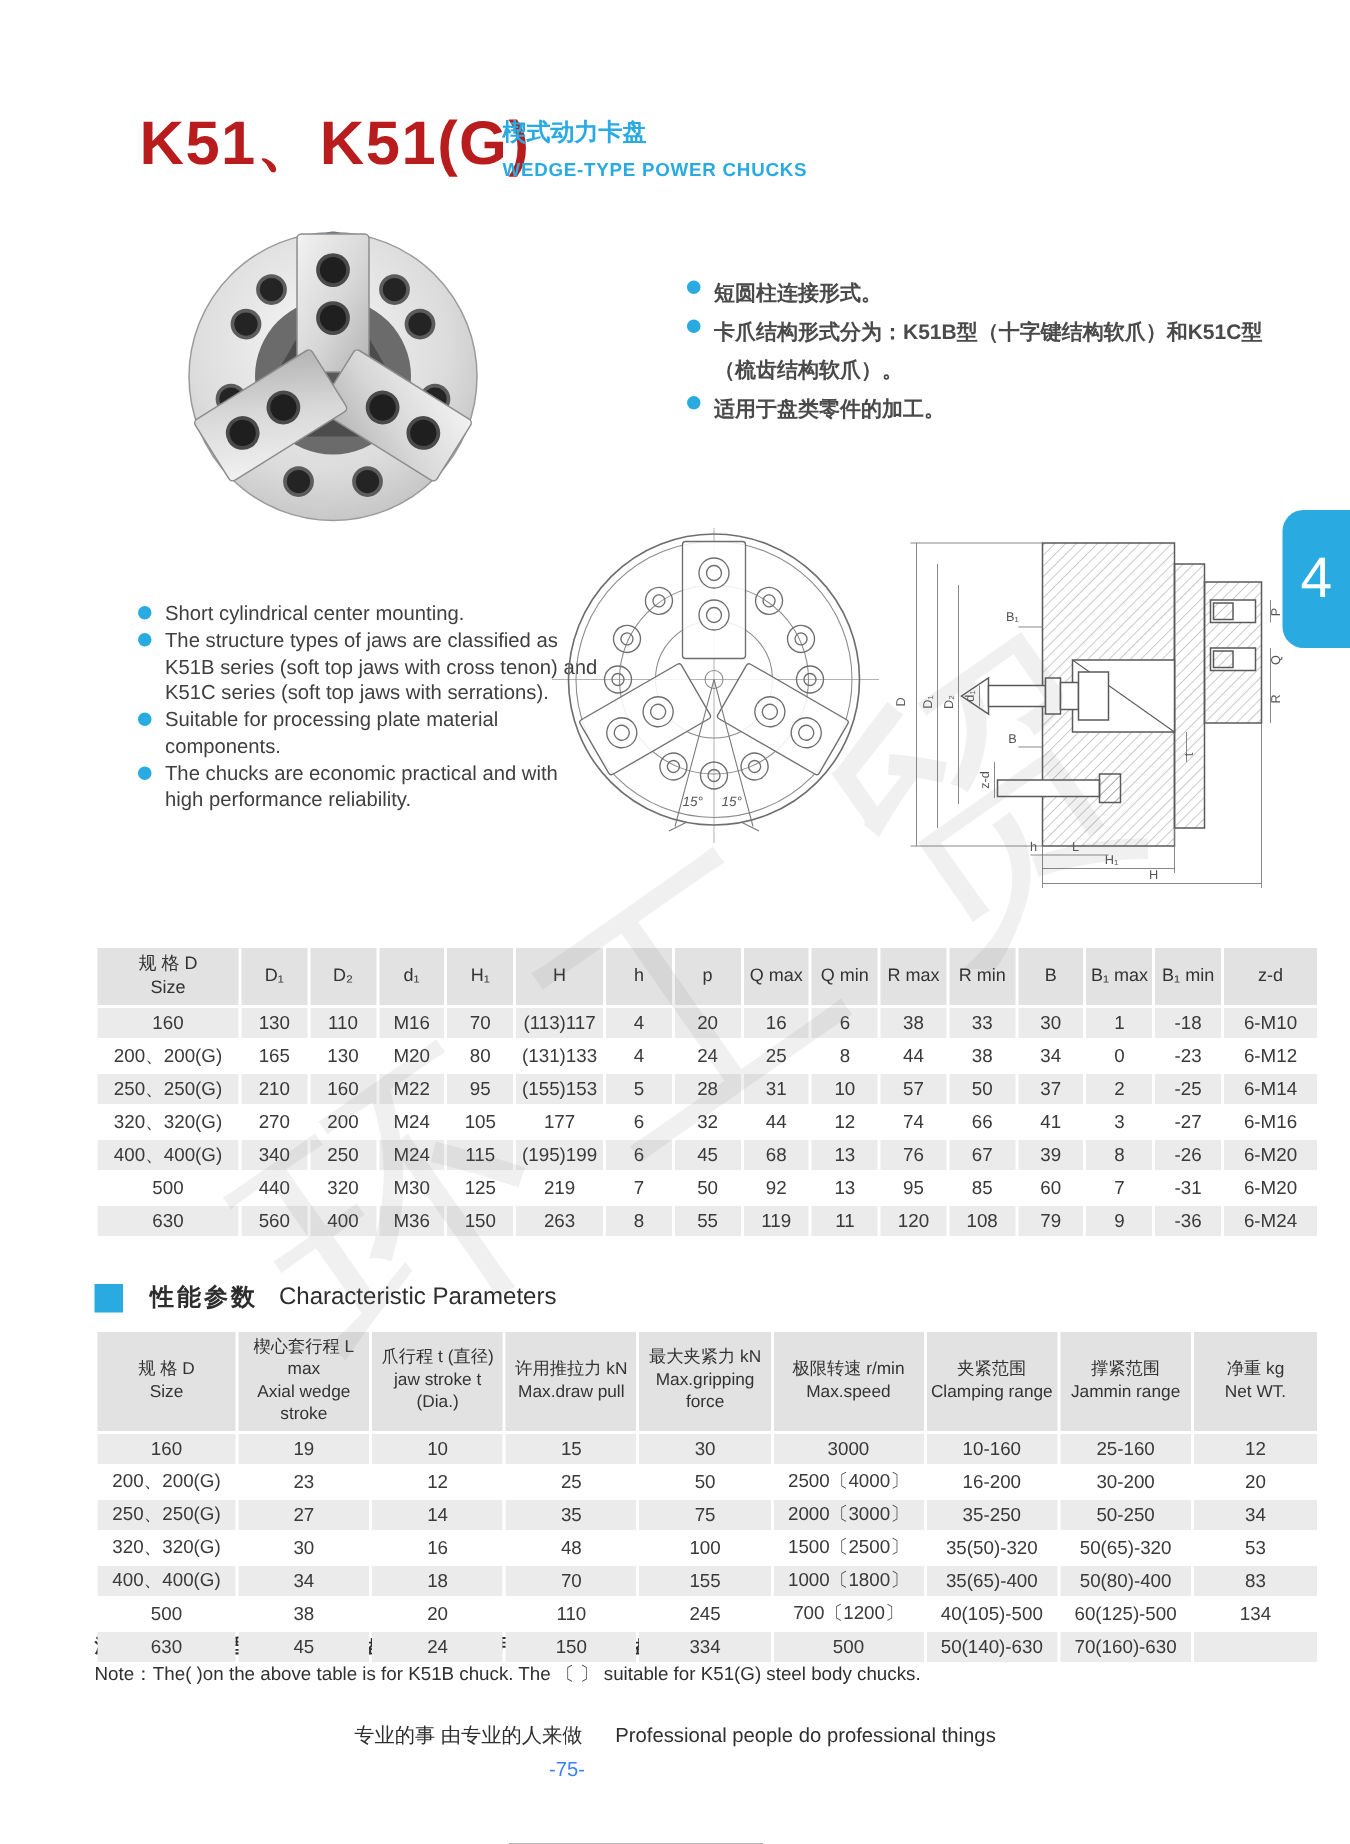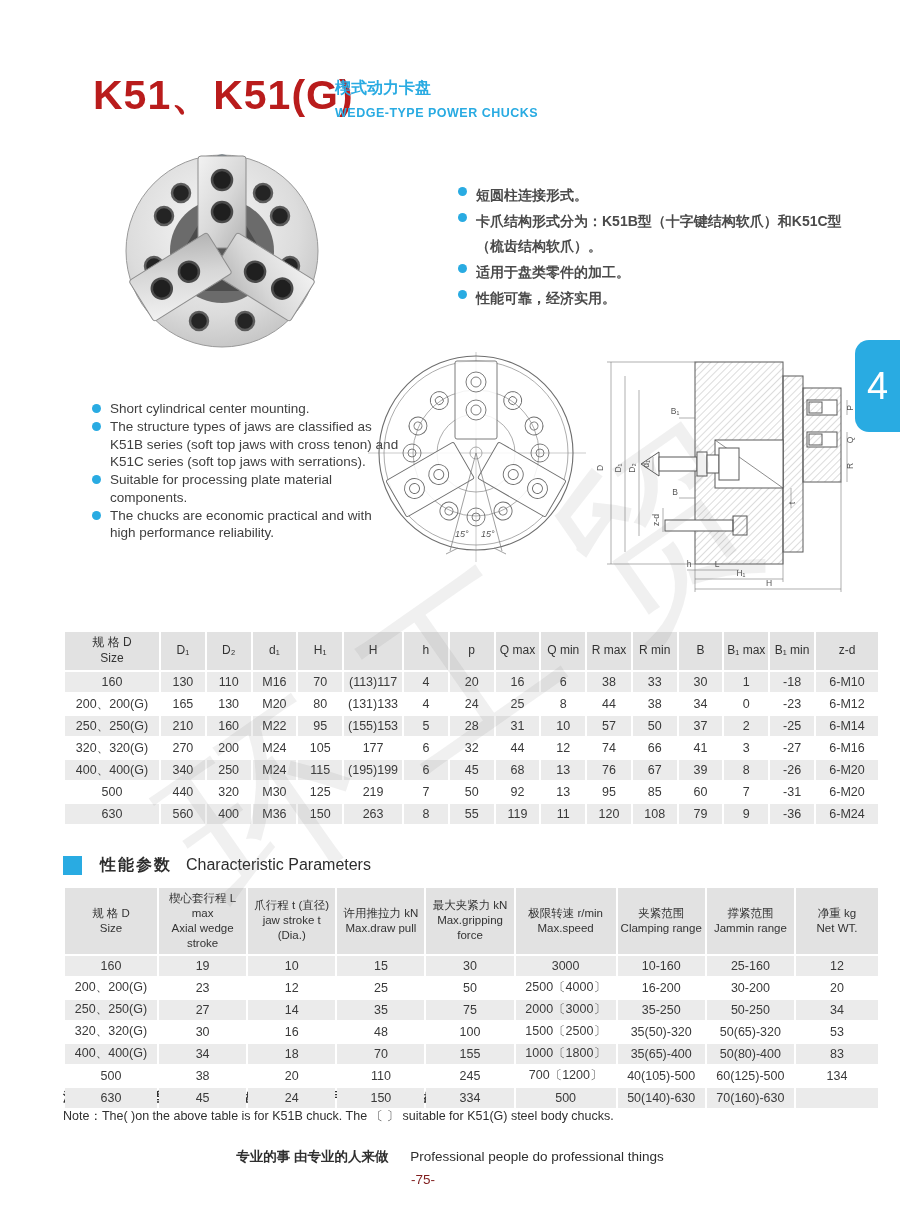--- a/index.html
+++ b/index.html
@@ -56,22 +56,22 @@
   table.spec tbody tr:nth-child(odd) td{background:#ebebeb;}
   #t1 th:first-child{width:94px;} #t1 th:nth-child(6){width:58px;} #t1 th:last-child{width:62px;}
   #t2 th:first-child{width:92px;} #t2 th:nth-child(6){width:100px;} #t2 th:last-child{width:82px;}
 
   
   .notes{position:absolute;left:63px;top:1088px;font-size:12.5px;line-height:19px;color:#2f2f2f;}
   .notes .cn{font-weight:bold;}
 
   
   .footer-line{position:absolute;left:0;top:1148px;width:900px;text-align:center;font-size:13.5px;color:#2f2f2f;}
-  .footer-line .cn{font-weight:bold;margin-right:18px;text-align:center;}
-  .page-num{position:absolute;left:0;top:1172px;width:756px;text-align:center;font-size:13.5px;color:#7f1d1d;margin-left:45px;}
+  .footer-line .cn{font-weight:normal;margin-right:18px;text-align:center;}
+  .page-num{position:absolute;left:0;top:1172px;width:756px;text-align:center;font-size:13.5px;color:#3b82f6;}
 
   svg text{font-family:"Liberation Sans","DejaVu Sans",sans-serif;}
 </style>
 </head>
 <body>
 
 <div class="page" data-interactable="false">
 
   <div class="watermark" data-interactable="false">环工贸</div>
 
@@ -127,21 +127,20 @@
           <circle cx="120" cy="66" r="10" fill="#1f1f1f" stroke="#4a4a4a" stroke-width="2.5"></circle>
         </g>
       </g>
     </svg>
   </div>
 
   <ul class="feat feat-cn" data-interactable="false">
     <li data-interactable="false"><span class="dot" data-interactable="false"></span><span data-interactable="false">短圆柱连接形式。</span></li>
     <li data-interactable="false"><span class="dot" data-interactable="false"></span><span data-interactable="false">卡爪结构形式分为：K51B型（十字键结构软爪）和K51C型（梳齿结构软爪）。</span></li>
     <li data-interactable="false"><span class="dot" data-interactable="false"></span><span data-interactable="false">适用于盘类零件的加工。</span></li>
-    <li data-interactable="false"><span class="dot" data-interactable="false"></span><span data-interactable="false">性能可靠，经济实用。</span></li>
   </ul>
 
   <ul class="feat feat-en" data-interactable="false">
     <li data-interactable="false"><span class="dot" data-interactable="false"></span><span data-interactable="false">Short cylindrical center mounting.</span></li>
     <li data-interactable="false"><span class="dot" data-interactable="false"></span><span data-interactable="false">The structure types of jaws are classified as K51B series (soft top jaws with cross tenon) and K51C series (soft top jaws with serrations).</span></li>
     <li data-interactable="false"><span class="dot" data-interactable="false"></span><span data-interactable="false">Suitable for processing plate material components.</span></li>
     <li data-interactable="false"><span class="dot" data-interactable="false"></span><span data-interactable="false">The chucks are economic practical and with high performance reliability.</span></li>
   </ul>
 
   <div class="drawing-front" data-interactable="false">

